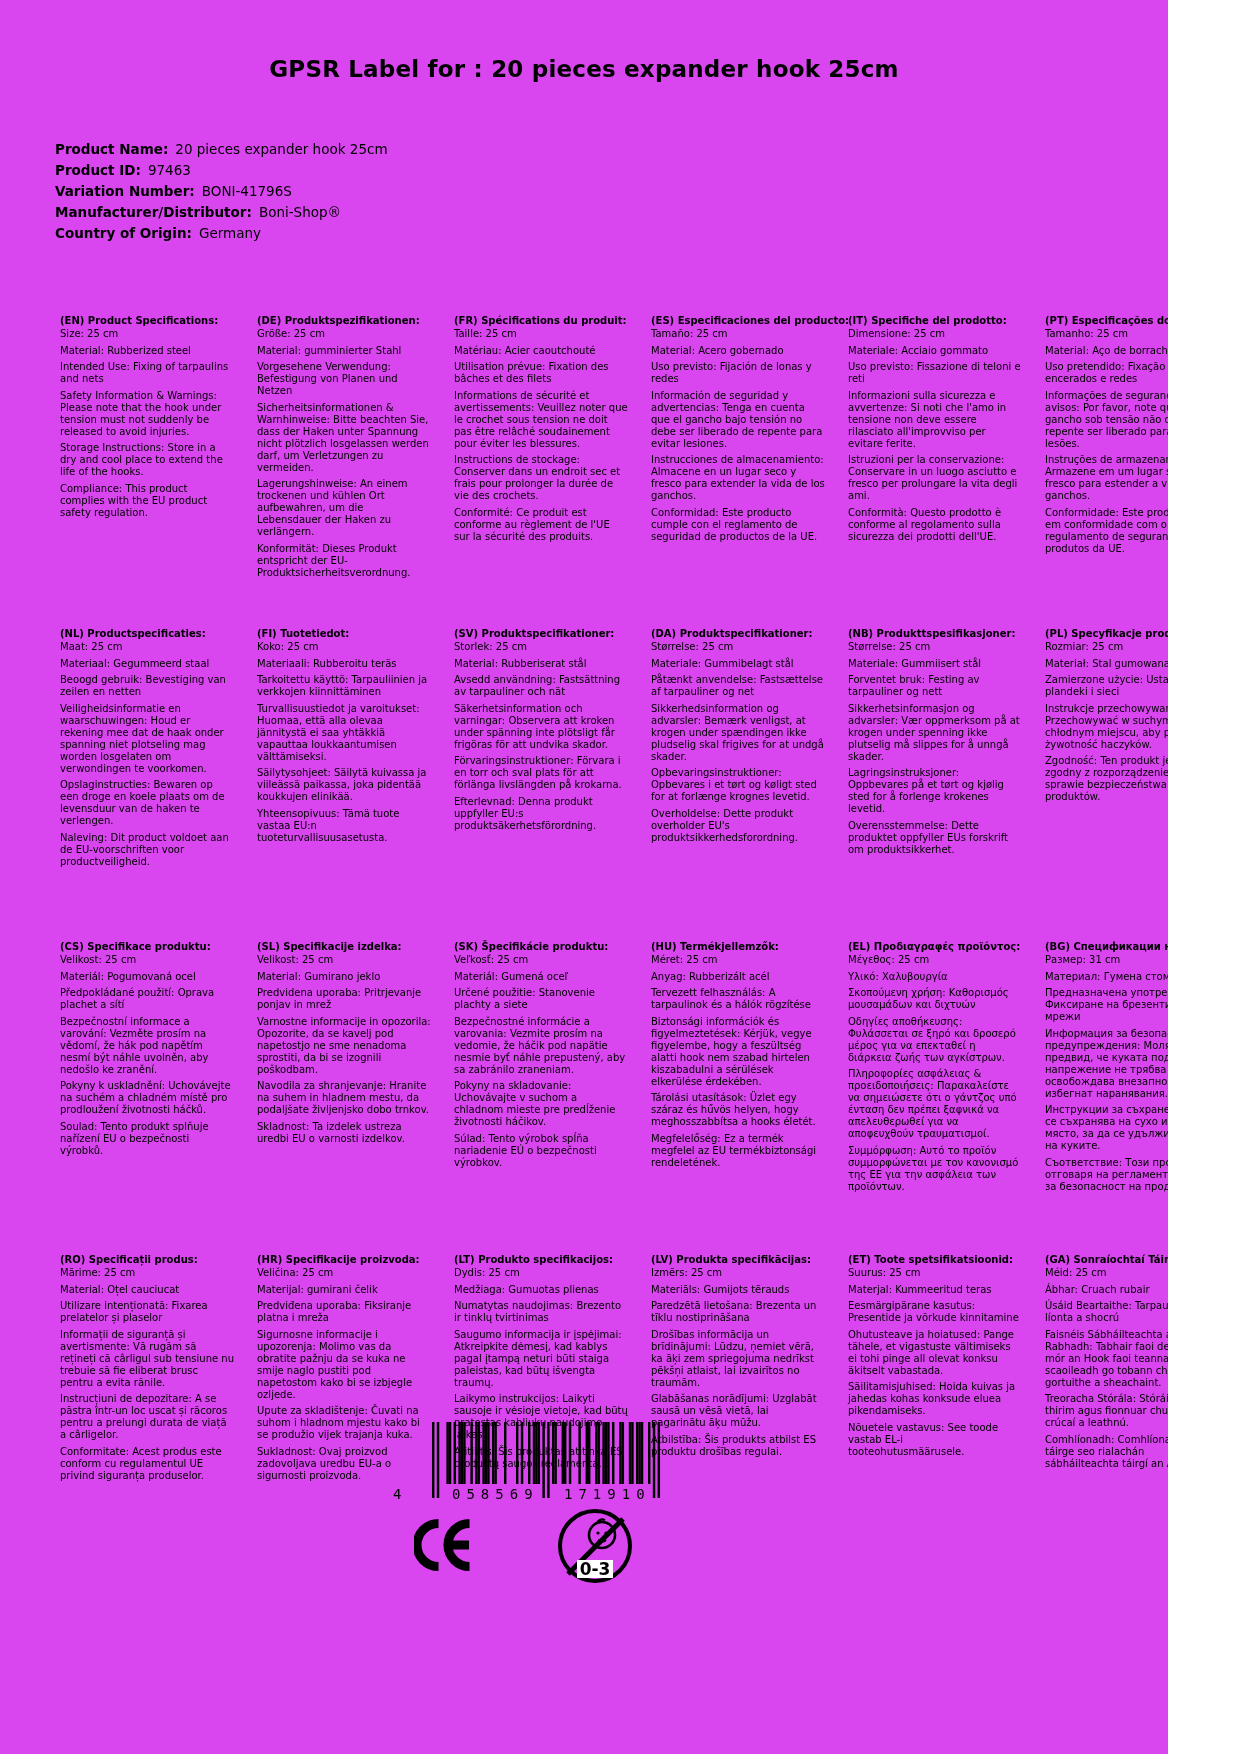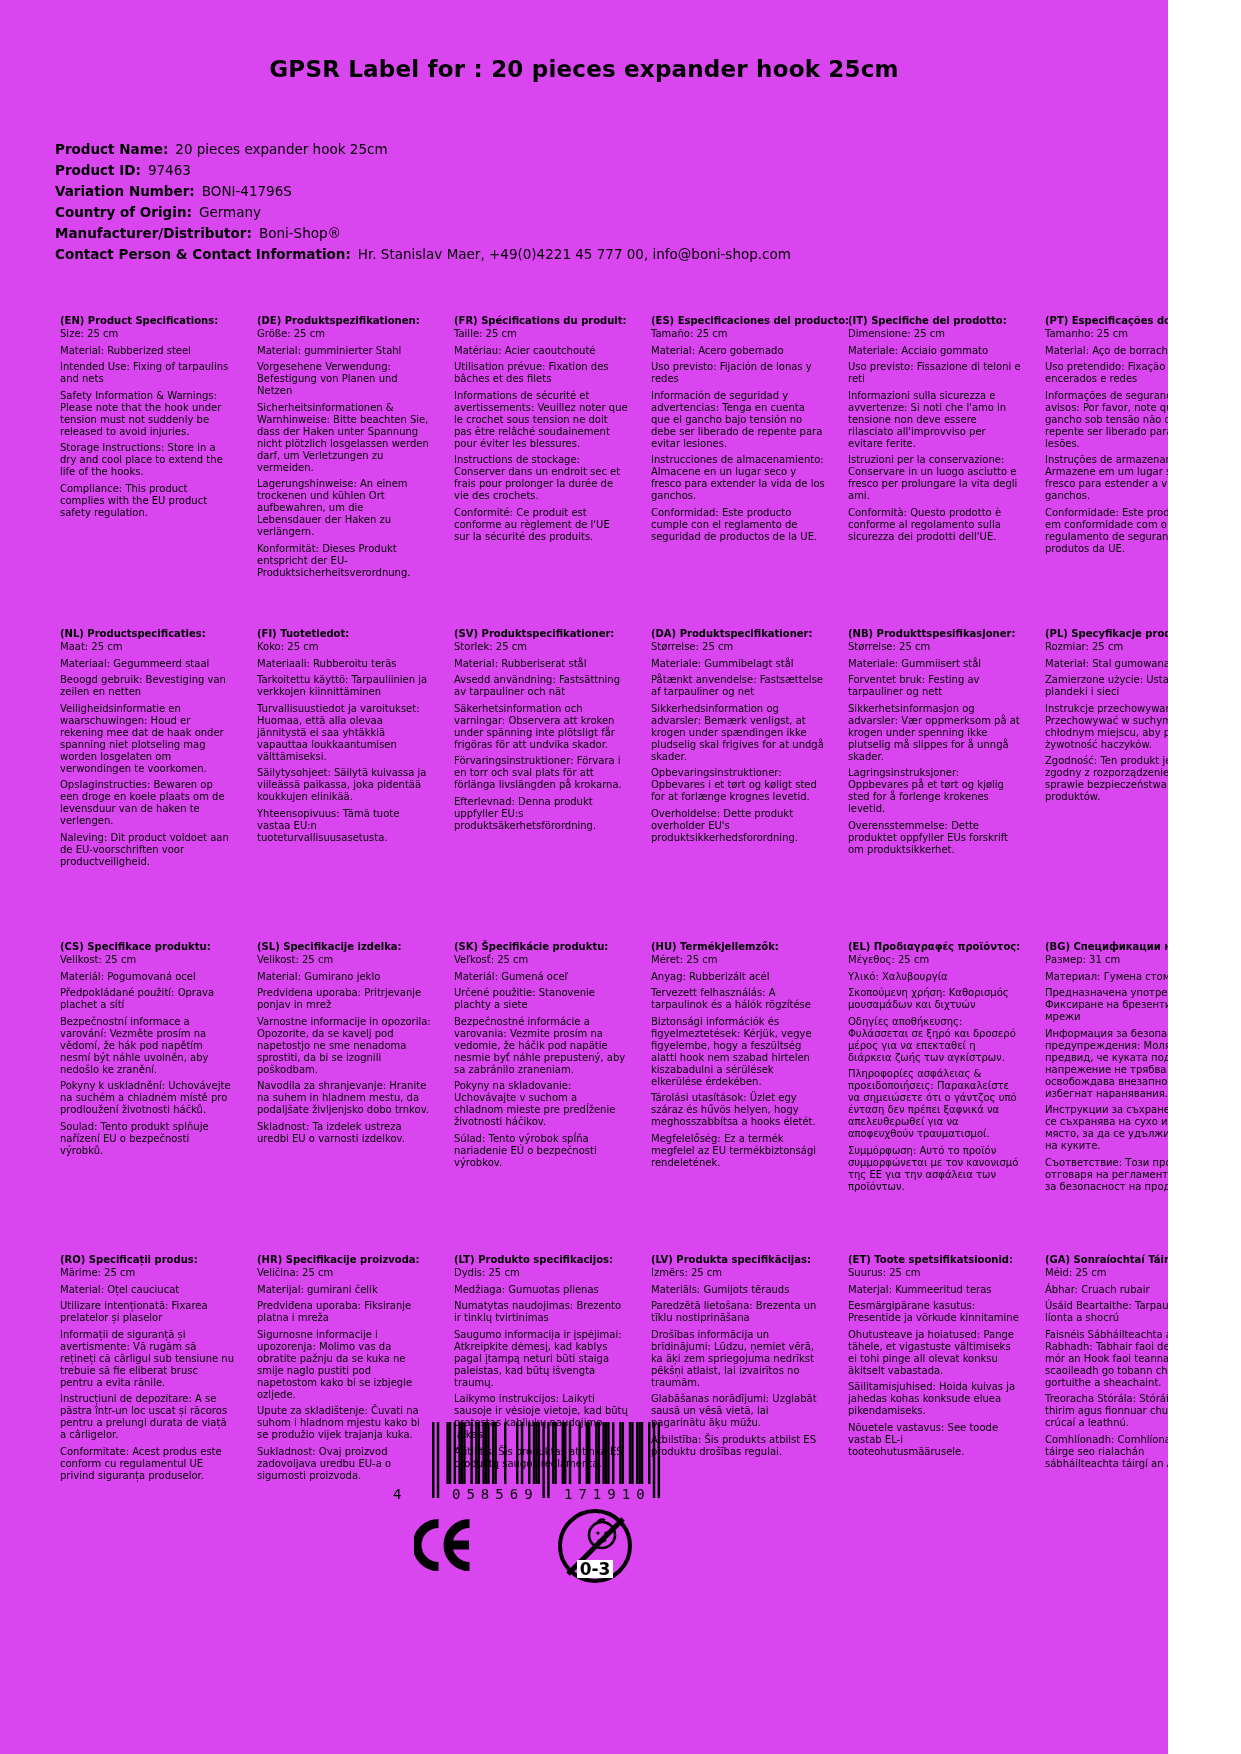--- a/index.html
+++ b/index.html
@@ -41,27 +41,24 @@
     <div class="pi-row">
       <span class="pi-label">Product Name:</span><span>20 pieces expander hook 25cm</span>
     </div>
     <div class="pi-row">
       <span class="pi-label">Product ID:</span><span>97463</span>
     </div>
     <div class="pi-row">
       <span class="pi-label">Variation Number:</span><span>BONI-41796S</span>
     </div>
     <div class="pi-row">
+      <span class="pi-label">Manufacturer/Distributor:</span><span>Boni-Shop®</span>
+    </div>
+    <div class="pi-row">
       <span class="pi-label">Country of Origin:</span><span>Germany</span>
-    </div>
-    <div class="pi-row">
-      <span class="pi-label">Manufacturer/Distributor:</span><span>Boni-Shop®</span>
-    </div>
-    <div class="pi-row">
-      <span class="pi-label">Contact Person &amp; Contact Information:</span><span>Hr. Stanislav Maer, +49(0)4221 45 777 00, info@boni-shop.com</span>
     </div>
   </div>
 
   <div class="grid">
     <div class="block">
       <div class="block-header">(EN) Product Specifications:</div>
       <div class="block-paras">
           <div class="para">Size: 25 cm</div>
           <div class="para">Material: Rubberized steel</div>
           <div class="para">Intended Use: Fixing of tarpaulins and nets</div>

